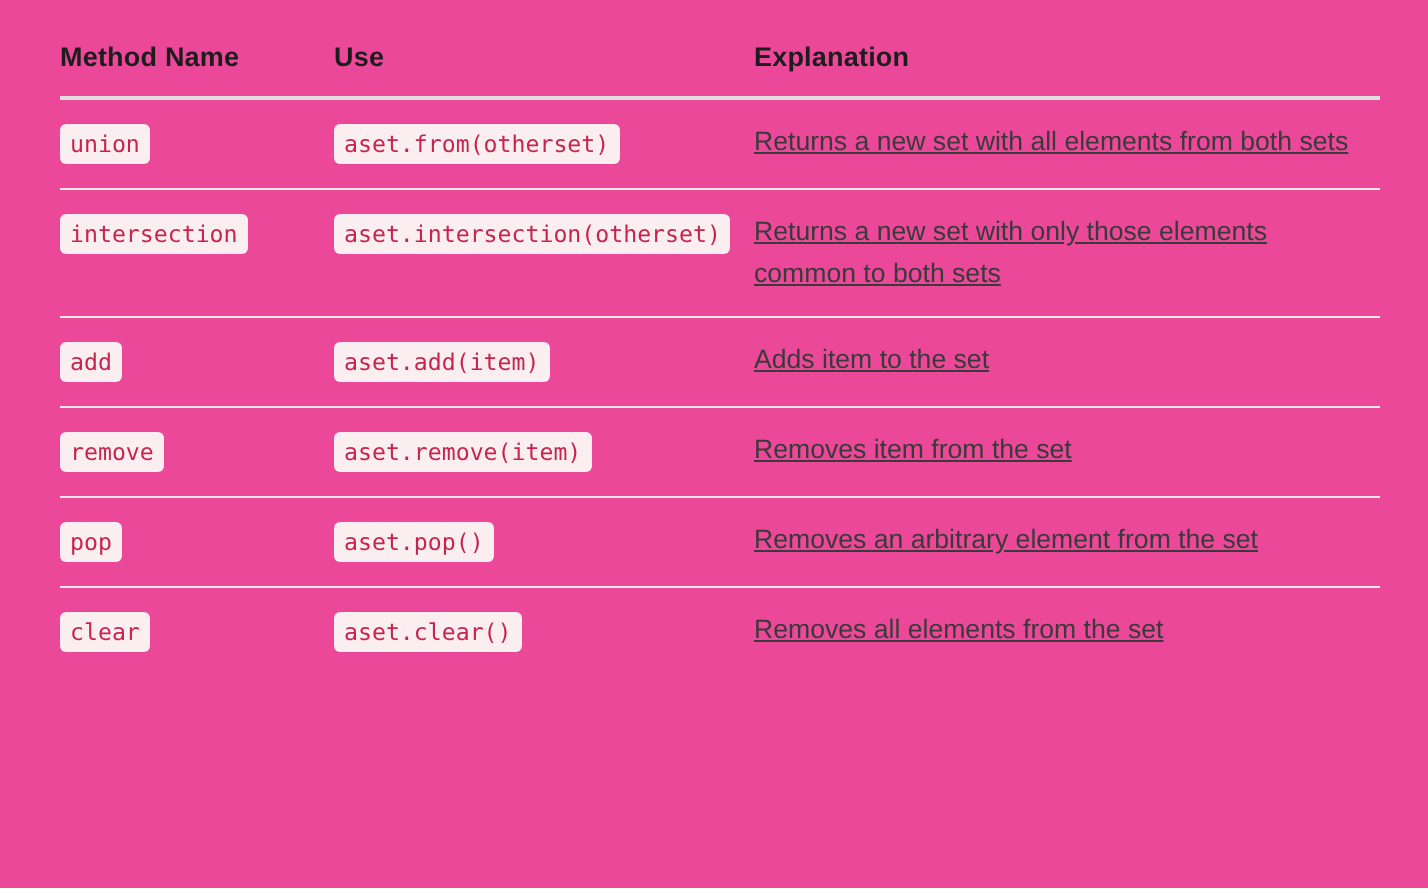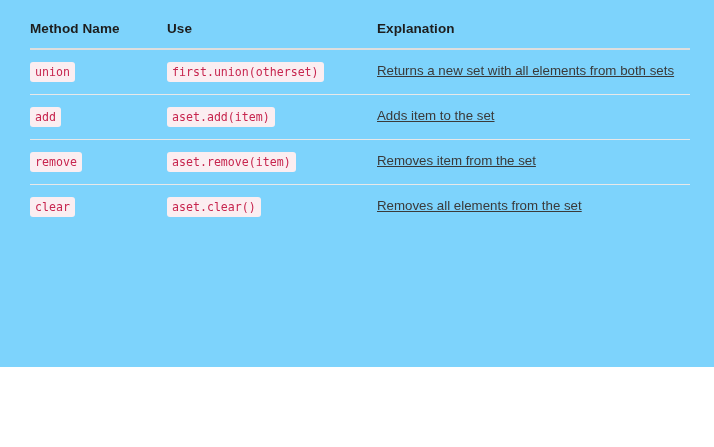--- a/index.html
+++ b/index.html
@@ -10,24 +10,24 @@
   body {
     width: 714px;
     height: 447px;
     overflow: hidden;
     font-family: "Liberation Sans", sans-serif;
     -webkit-font-smoothing: antialiased;
   }
 
   .page {
     width: 714px;
-    height: 367px;
+    height: 444px;
     box-sizing: border-box;
     padding: 21px 24px 0 30px;
-    background: #7dd3fc;
+    background: #ec4899;
   }
 
   table.methods-table {
     width: 660px;
     border-collapse: collapse;
     table-layout: fixed;
   }
 
   table.methods-table col.col-method { width: 137px; }
   table.methods-table col.col-use    { width: 210px; }
@@ -106,23 +106,32 @@
         <th>Use</th>
         <th>Explanation</th>
       </tr>
     </thead>
     <tbody>
       <tr>
         <td class="cell-method">
           <code class="code-badge">union</code>
         </td>
         <td class="cell-use">
-          <code class="code-badge">first.union(otherset)</code>
+          <code class="code-badge">aset.from(otherset)</code>
         </td>
         <td class="cell-expl">Returns a new set with all elements from both sets</td>
+      </tr>
+      <tr>
+        <td class="cell-method">
+          <code class="code-badge">intersection</code>
+        </td>
+        <td class="cell-use">
+          <code class="code-badge">aset.intersection(otherset)</code>
+        </td>
+        <td class="cell-expl">Returns a new set with only those elements common to both sets</td>
       </tr>
       <tr>
         <td class="cell-method">
           <code class="code-badge">add</code>
         </td>
         <td class="cell-use">
           <code class="code-badge">aset.add(item)</code>
         </td>
         <td class="cell-expl">Adds item to the set</td>
       </tr>
@@ -130,20 +139,29 @@
         <td class="cell-method">
           <code class="code-badge">remove</code>
         </td>
         <td class="cell-use">
           <code class="code-badge">aset.remove(item)</code>
         </td>
         <td class="cell-expl">Removes item from the set</td>
       </tr>
       <tr>
         <td class="cell-method">
+          <code class="code-badge">pop</code>
+        </td>
+        <td class="cell-use">
+          <code class="code-badge">aset.pop()</code>
+        </td>
+        <td class="cell-expl">Removes an arbitrary element from the set</td>
+      </tr>
+      <tr>
+        <td class="cell-method">
           <code class="code-badge">clear</code>
         </td>
         <td class="cell-use">
           <code class="code-badge">aset.clear()</code>
         </td>
         <td class="cell-expl">Removes all elements from the set</td>
       </tr>
     </tbody>
   </table>
 </div>

